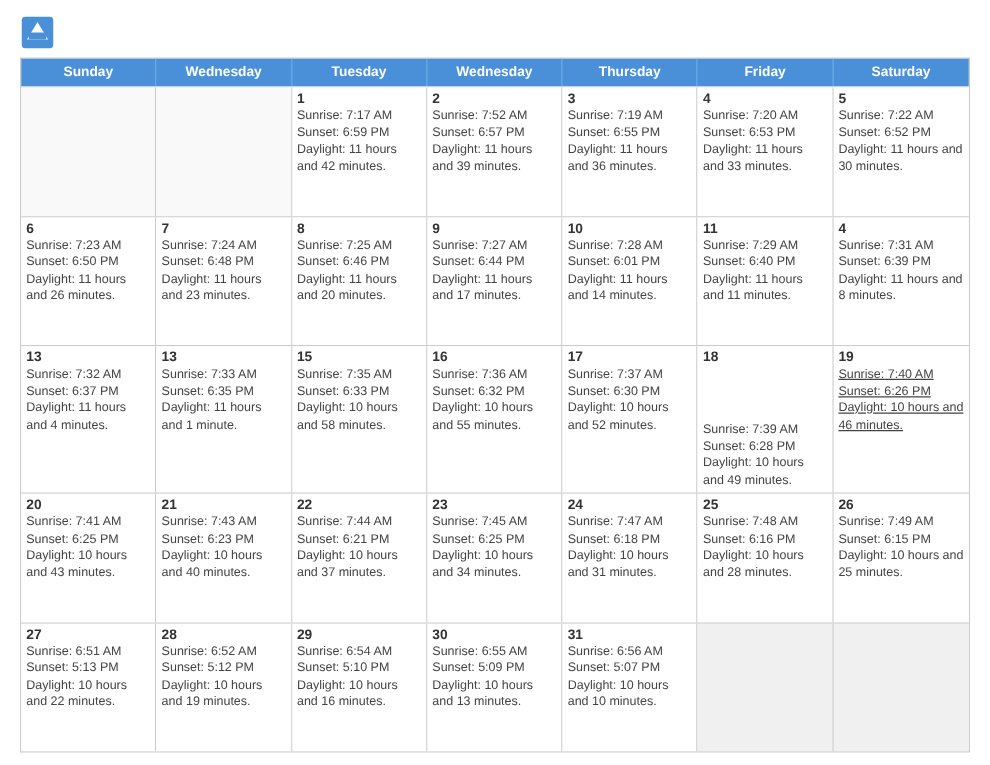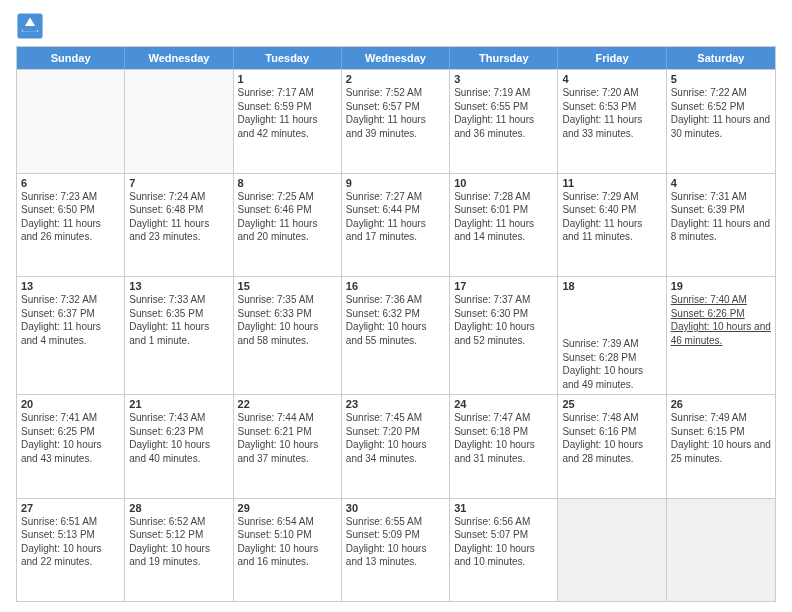--- a/index.html
+++ b/index.html
@@ -281,21 +281,21 @@
           </div>
           <div class="cal-cell">
             <span class="day-num">22</span>
             <div class="cell-text" style="white-space: pre-line;">Sunrise: 7:44 AM
 Sunset: 6:21 PM
 Daylight: 10 hours and 37 minutes.</div>
           </div>
           <div class="cal-cell">
             <span class="day-num">23</span>
             <div class="cell-text" style="white-space: pre-line;">Sunrise: 7:45 AM
-Sunset: 7:20 PM
+Sunset: 6:25 PM
 Daylight: 10 hours and 34 minutes.</div>
           </div>
           <div class="cal-cell">
             <span class="day-num">24</span>
             <div class="cell-text" style="white-space: pre-line;">Sunrise: 7:47 AM
 Sunset: 6:18 PM
 Daylight: 10 hours and 31 minutes.</div>
           </div>
           <div class="cal-cell">
             <span class="day-num">25</span>

